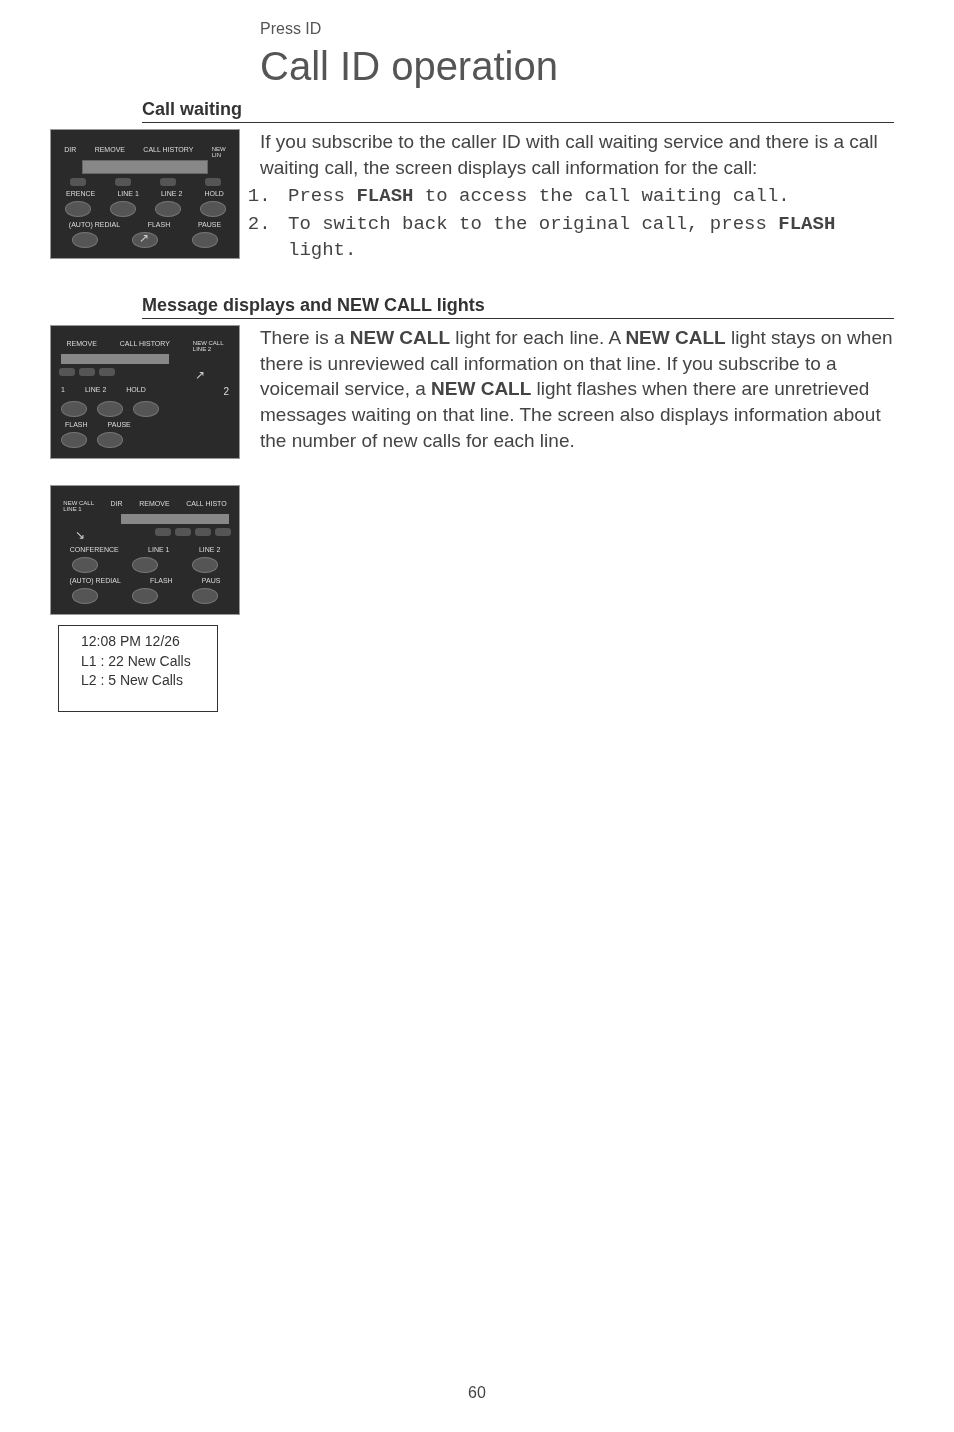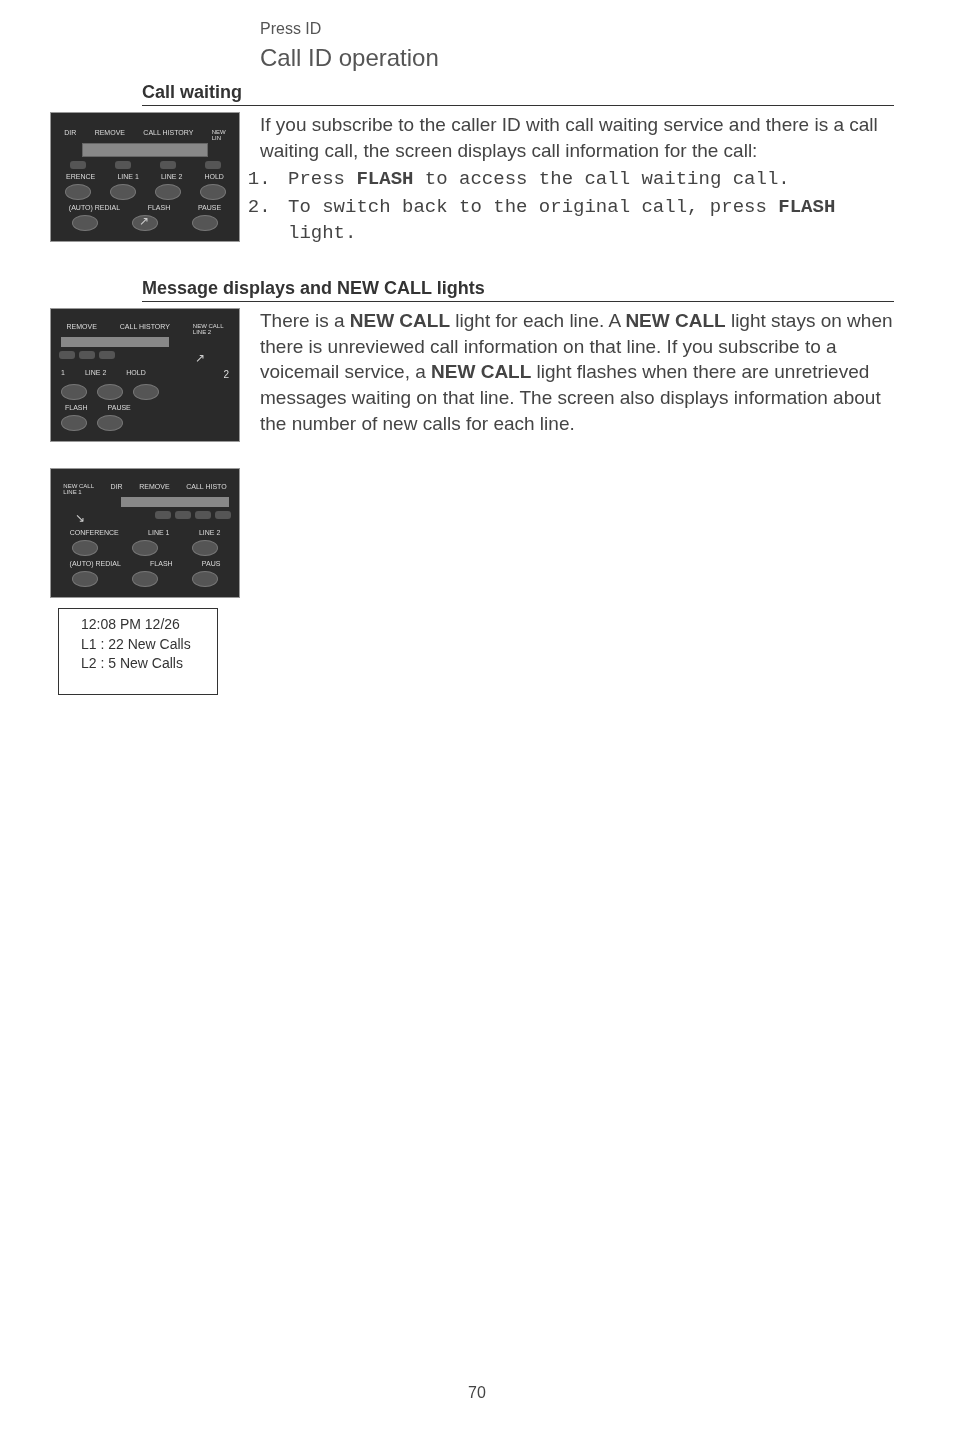--- a/index.html
+++ b/index.html
@@ -15,21 +15,21 @@
   .header-section {
     margin-left: 210px;
     margin-bottom: 8px;
   }
   .section-label {
     font-size: 16px;
     color: #555;
     margin-bottom: 6px;
   }
   .page-title {
-    font-size: 24px;
+    font-size: 40px;
     color: #555;
     font-weight: normal;
     margin-bottom: 10px;
   }
   .subheading {
     font-size: 18px;
     font-weight: bold;
     color: #333;
     border-bottom: 1.5px solid #333;
     padding-bottom: 2px;
@@ -282,13 +282,13 @@
       <div>L2 : 5 New Calls</div>
       <div style="height:14px;"></div>
     </div>
 
   </div>
   <div class="body-text">
     <p id="section2-para">There is a <b>NEW CALL</b> light for each line. A <b>NEW CALL</b> light stays on when there is unreviewed call information on that line. If you subscribe to a voicemail service, a <b>NEW CALL</b> light flashes when there are unretrieved messages waiting on that line. The screen also displays information about the number of new calls for each line.</p>
   </div>
 </div>
 
-<div class="page-num">70</div>
+<div class="page-num">60</div>
 
 </body></html>

